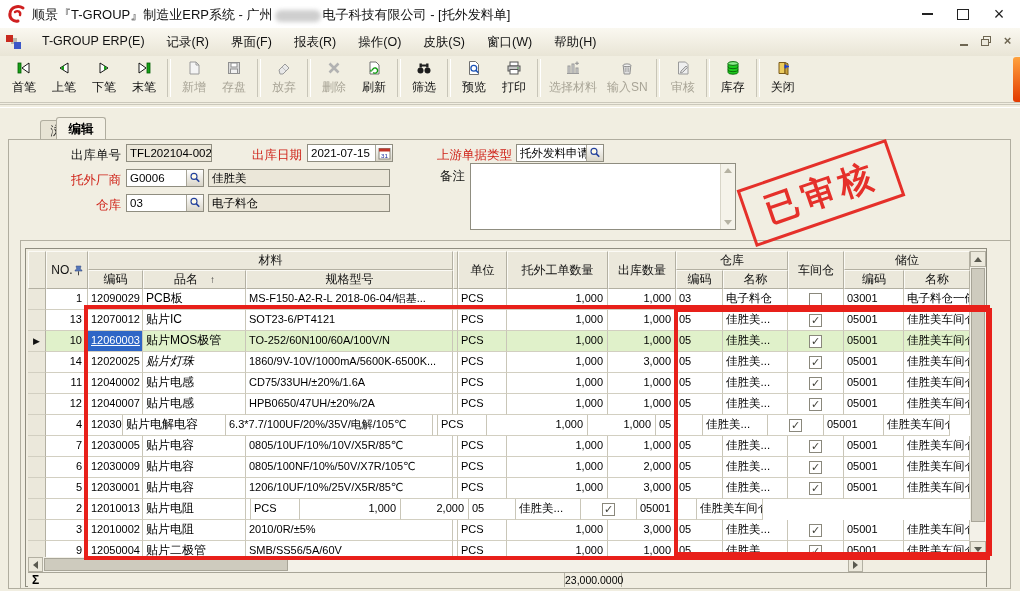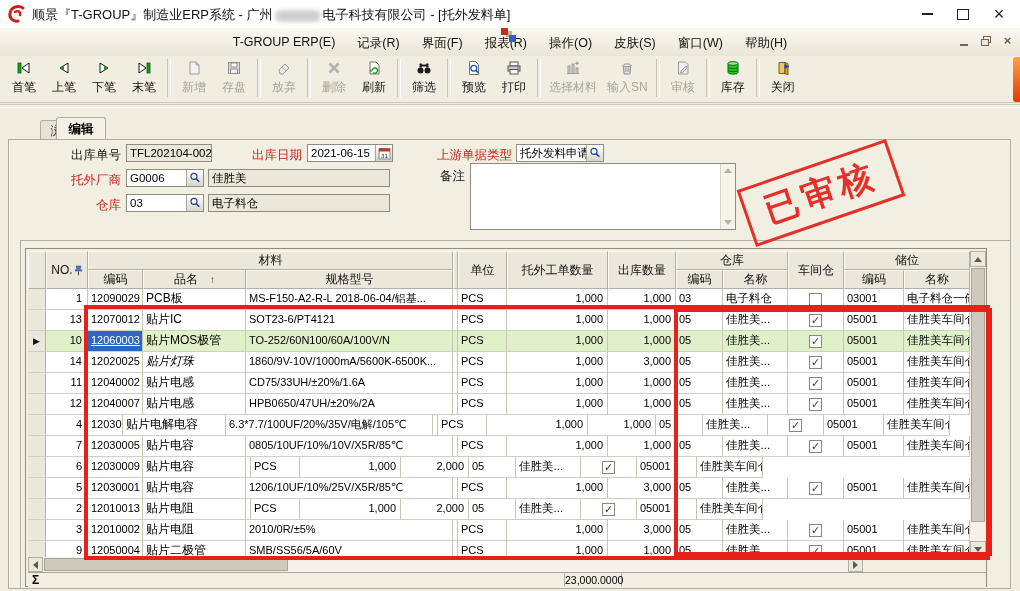--- a/index.html
+++ b/index.html
@@ -11,21 +11,21 @@
   .logo{position:absolute;left:7px;top:4px;width:20px;height:20px;}
   .title-text{position:absolute;left:32px;top:6px;font-size:13px;color:#111;white-space:nowrap;}
   .redacted{display:inline-block;width:46px;height:12px;background:#cfcfcf;border-radius:6px;filter:blur(2px);vertical-align:middle;margin:0 2px;}
   .winbtn{position:absolute;top:0;width:34px;height:28px;display:flex;align-items:center;justify-content:center;cursor:default;}
   .wb-min{right:76px;} .wb-max{right:40px;} .wb-close{right:4px;}
   .glyph-min{width:11px;height:0;border-bottom:2px solid #222;}
   .glyph-max{width:10px;height:9px;border:1.5px solid #222;}
   .glyph-close{font-size:18px;color:#222;line-height:18px;}
 
   
-  .menubar{position:absolute;left:0;top:28px;width:1020px;height:28px;background:linear-gradient(#faf8f0,#e9e5d6);border-bottom:1px solid #d6d2c2;display:flex;align-items:center;flex-direction:column;}
+  .menubar{position:absolute;left:0;top:28px;width:1020px;height:28px;background:linear-gradient(#faf8f0,#e9e5d6);border-bottom:1px solid #d6d2c2;display:flex;align-items:center;}
   .appicon{width:15px;height:14px;position:relative;margin:0 10px 0 6px;}
   .appicon i{position:absolute;display:block;}
   .ai-r{left:0;top:0;width:7px;height:7px;background:#c92a1e;}
   .ai-g{left:5px;top:3px;width:6px;height:6px;background:#b9b6a8;}
   .ai-b{left:8px;top:7px;width:7px;height:7px;background:#3c58c8;}
   .mitem{font-size:12.5px;color:#111;padding:4px 11px;cursor:default;}
   .mdibtns{position:absolute;right:6px;top:6px;display:flex;gap:9px;align-items:center;}
   .mdib{width:13px;height:13px;display:flex;align-items:center;justify-content:center;color:#6e6652;}
   .mdi-min{width:8px;height:0;border-bottom:2px solid #6e6652;margin-top:8px;}
   .mdi-rest{position:relative;width:10px;height:10px;}
@@ -337,21 +337,21 @@
   <div class="tb-underline"></div>
 
   <div class="tab tab-browse">浏览</div>
   <div class="tab tab-edit">编辑</div>
   <div class="tabpanel"></div>
 
   <div class="flabel" style="left:41px;top:147px;width:80px;">出库单号</div>
   <div class="field ro" style="left:126px;top:144px;width:86px;">TFL202104-0022</div>
 
   <div class="flabel red" style="left:240px;top:147px;width:62px;">出库日期</div>
-  <div class="field" style="left:307px;top:144px;width:86px;padding-right:18px;"><span>2021-06-15</span>
+  <div class="field" style="left:307px;top:144px;width:86px;padding-right:18px;"><span>2021-07-15</span>
     <span class="fbtn">
       <svg width="13" height="13" viewBox="0 0 13 13">
           <rect x="1" y="1.5" width="11" height="10.5" fill="#fff" stroke="#8a877c"></rect>
           <rect x="1" y="1.5" width="11" height="3" fill="#c23428"></rect>
           <text x="6.5" y="10.6" font-size="6.2" text-anchor="middle" fill="#16269c">31</text>
         </svg>
     </span>
   </div>
 
   <div class="flabel red" style="left:413px;top:147px;width:99px;">上游单据类型</div>
@@ -572,20 +572,21 @@
             <div class="cb">✓</div>
           </div>
           <div class="gc gc-loc_code" style="width: 60px;">05001</div>
           <div class="gc gc-loc_name" style="width: 66px;">佳胜美车间仓</div>
         </div>
         <div class="grow">
           <div class="gc gc-ind" style="width: 18px;"></div>
           <div class="gc gc-no" style="width: 42px;">6</div>
           <div class="gc gc-code" style="width: 55px;">12030009</div>
           <div class="gc gc-name" style="width: 103px;">贴片电容</div>
+          <div class="gc gc-spec" style="width: 207px;">0805/100NF/10%/50V/X7R/105℃</div>
           <div class="gc gc-sliver" style="width: 5px;"></div>
           <div class="gc gc-unit" style="width: 49px;">PCS</div>
           <div class="gc gc-order_qty" style="width: 101px;">1,000</div>
           <div class="gc gc-out_qty" style="width: 68px;">2,000</div>
           <div class="gc gc-wh_code" style="width: 47px;">05</div>
           <div class="gc gc-wh_name" style="width: 65px;">佳胜美...</div>
           <div class="gc gc-workshop" style="width: 56px;">
             <div class="cb">✓</div>
           </div>
           <div class="gc gc-loc_code" style="width: 60px;">05001</div>

